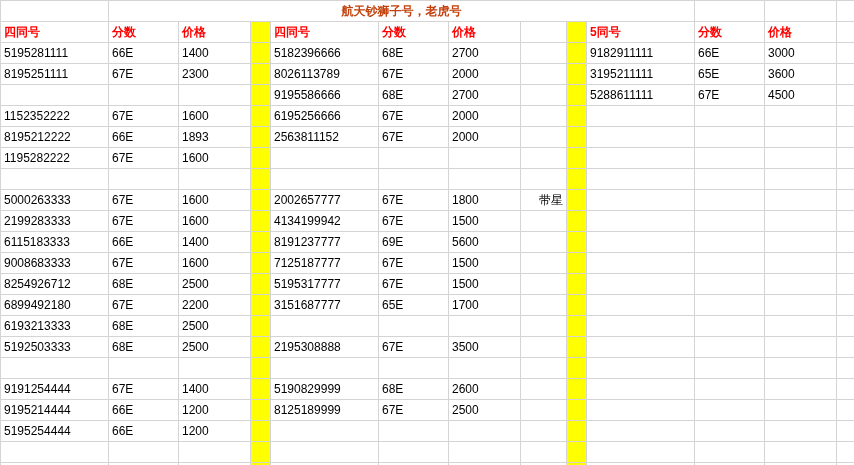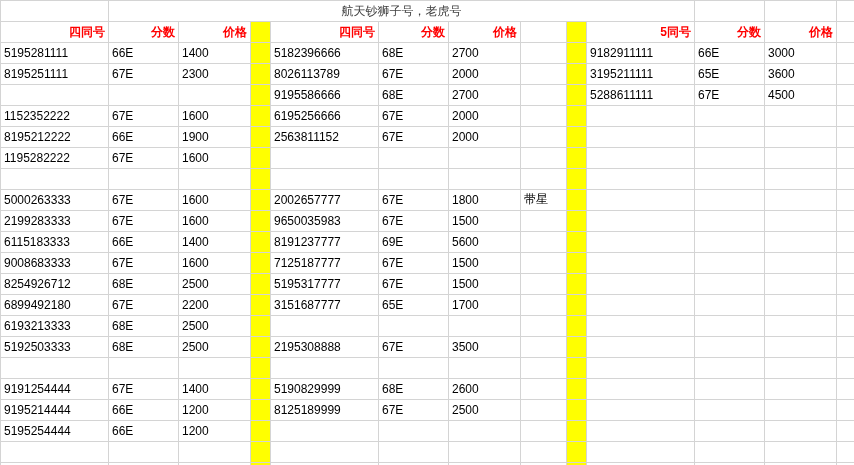--- a/index.html
+++ b/index.html
@@ -39,39 +39,39 @@
   
   col.c-num   { width: 108px; }
   col.c-score { width: 70px;  }
   col.c-price { width: 72px;  }
   col.c-sep   { width: 20px;  }
   col.c-gap   { width: 46px;  }
   col.c-tail  { width: 60px;  }
 
   .title-cell {
     text-align: center;
-    color: #404040;
-    font-weight: normal;
+    color: #c2410c;
+    font-weight: bold;
     font-size: 13px;
   }
   .hdr {
     color: #ff0000;
     font-weight: bold;
-    text-align: right;
+    text-align: left;
     font-size: 13px;
   }
   .sep {
     background: #ffff00;
     border-left: 1px solid #d4d4d4;
     border-right: 1px solid #d4d4d4;
   }
   .num { text-align: left; }
   .score { text-align: left; }
   .price { text-align: left; }
-  .note { text-align: left; font-size: 13px; font-family: Liberation Mono, monospace; }
+  .note { text-align: right; font-size: 13px; }
   .green-left { border-left: 2px solid #2e8b2e; }
 </style>
 </head>
 <body>
 
 <div class="sheet">
   <table class="grid">
     <colgroup>
       <col class="c-num">
         <col class="c-score">
@@ -166,21 +166,21 @@
           <td></td>
           <td class="sep"></td>
           <td class="num"></td>
           <td class="score"></td>
           <td class="price"></td>
           <td></td>
         </tr>
         <tr>
           <td class="num">8195212222</td>
           <td class="score">66E</td>
-          <td class="price">1900</td>
+          <td class="price">1893</td>
           <td class="sep"></td>
           <td class="num">2563811152</td>
           <td class="score">67E</td>
           <td class="price">2000</td>
           <td></td>
           <td class="sep"></td>
           <td class="num"></td>
           <td class="score"></td>
           <td class="price"></td>
           <td></td>
@@ -228,21 +228,21 @@
           <td class="num"></td>
           <td class="score"></td>
           <td class="price"></td>
           <td></td>
         </tr>
         <tr>
           <td class="num">2199283333</td>
           <td class="score">67E</td>
           <td class="price">1600</td>
           <td class="sep"></td>
-          <td class="num">9650035983</td>
+          <td class="num">4134199942</td>
           <td class="score">67E</td>
           <td class="price">1500</td>
           <td></td>
           <td class="sep"></td>
           <td class="num"></td>
           <td class="score"></td>
           <td class="price"></td>
           <td></td>
         </tr>
         <tr>

